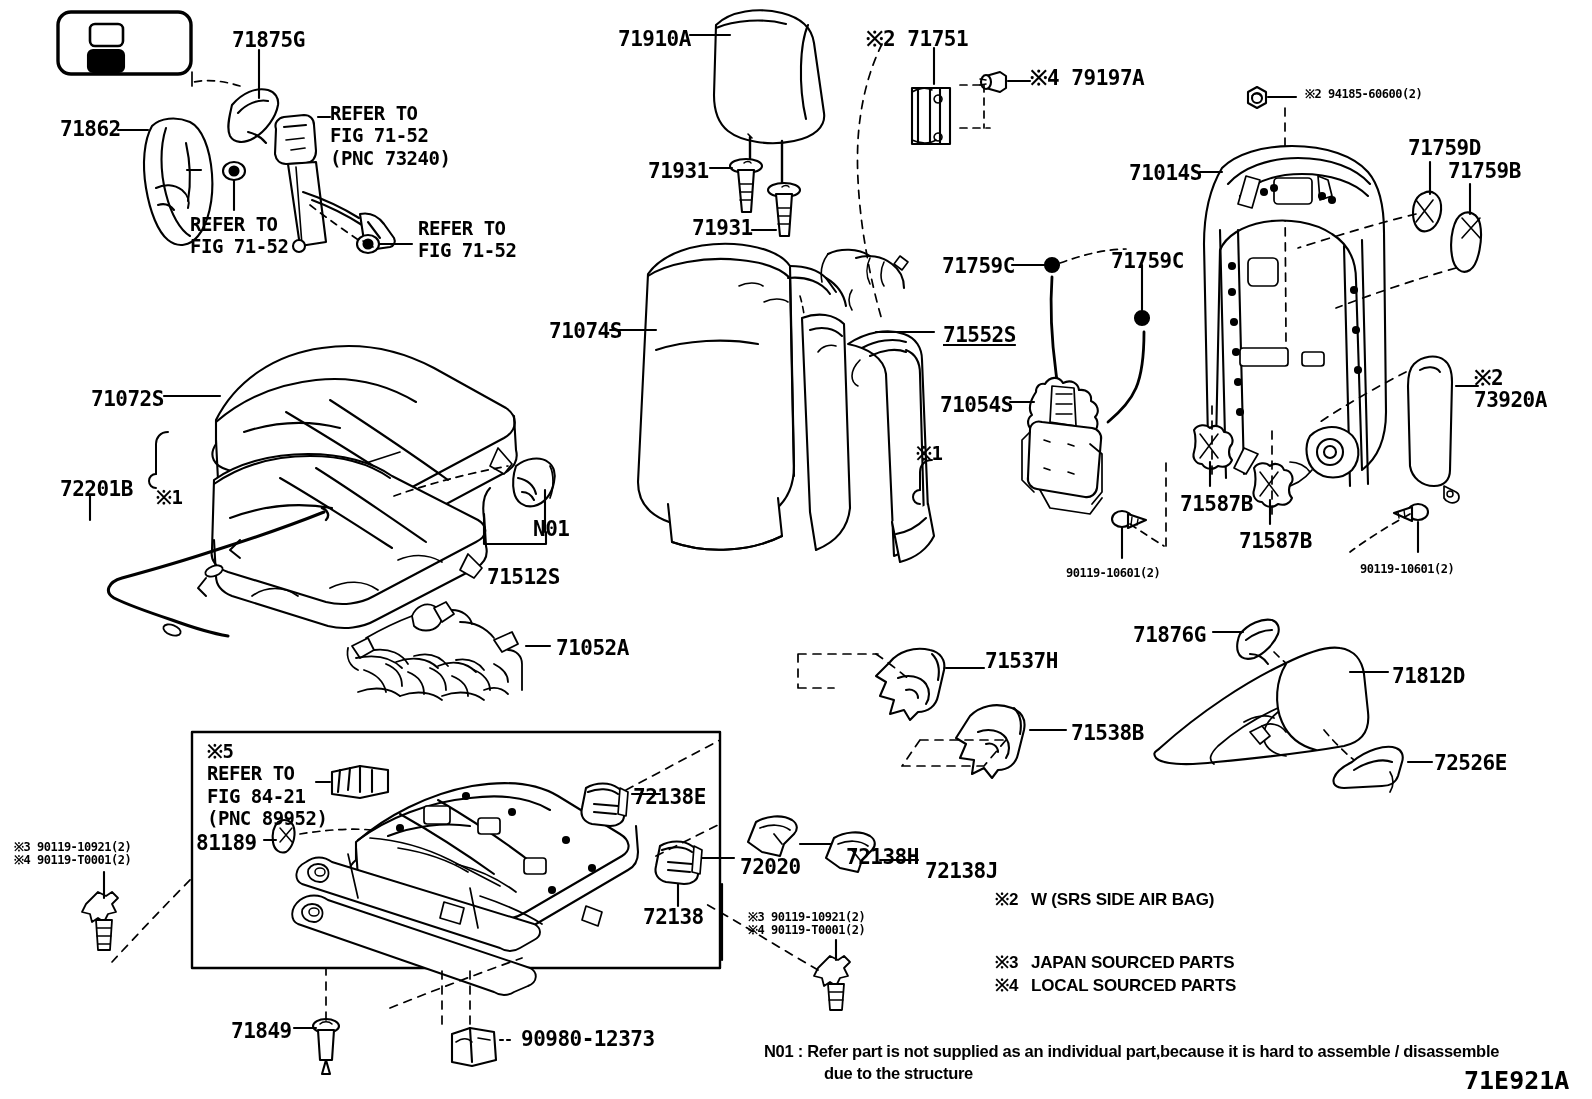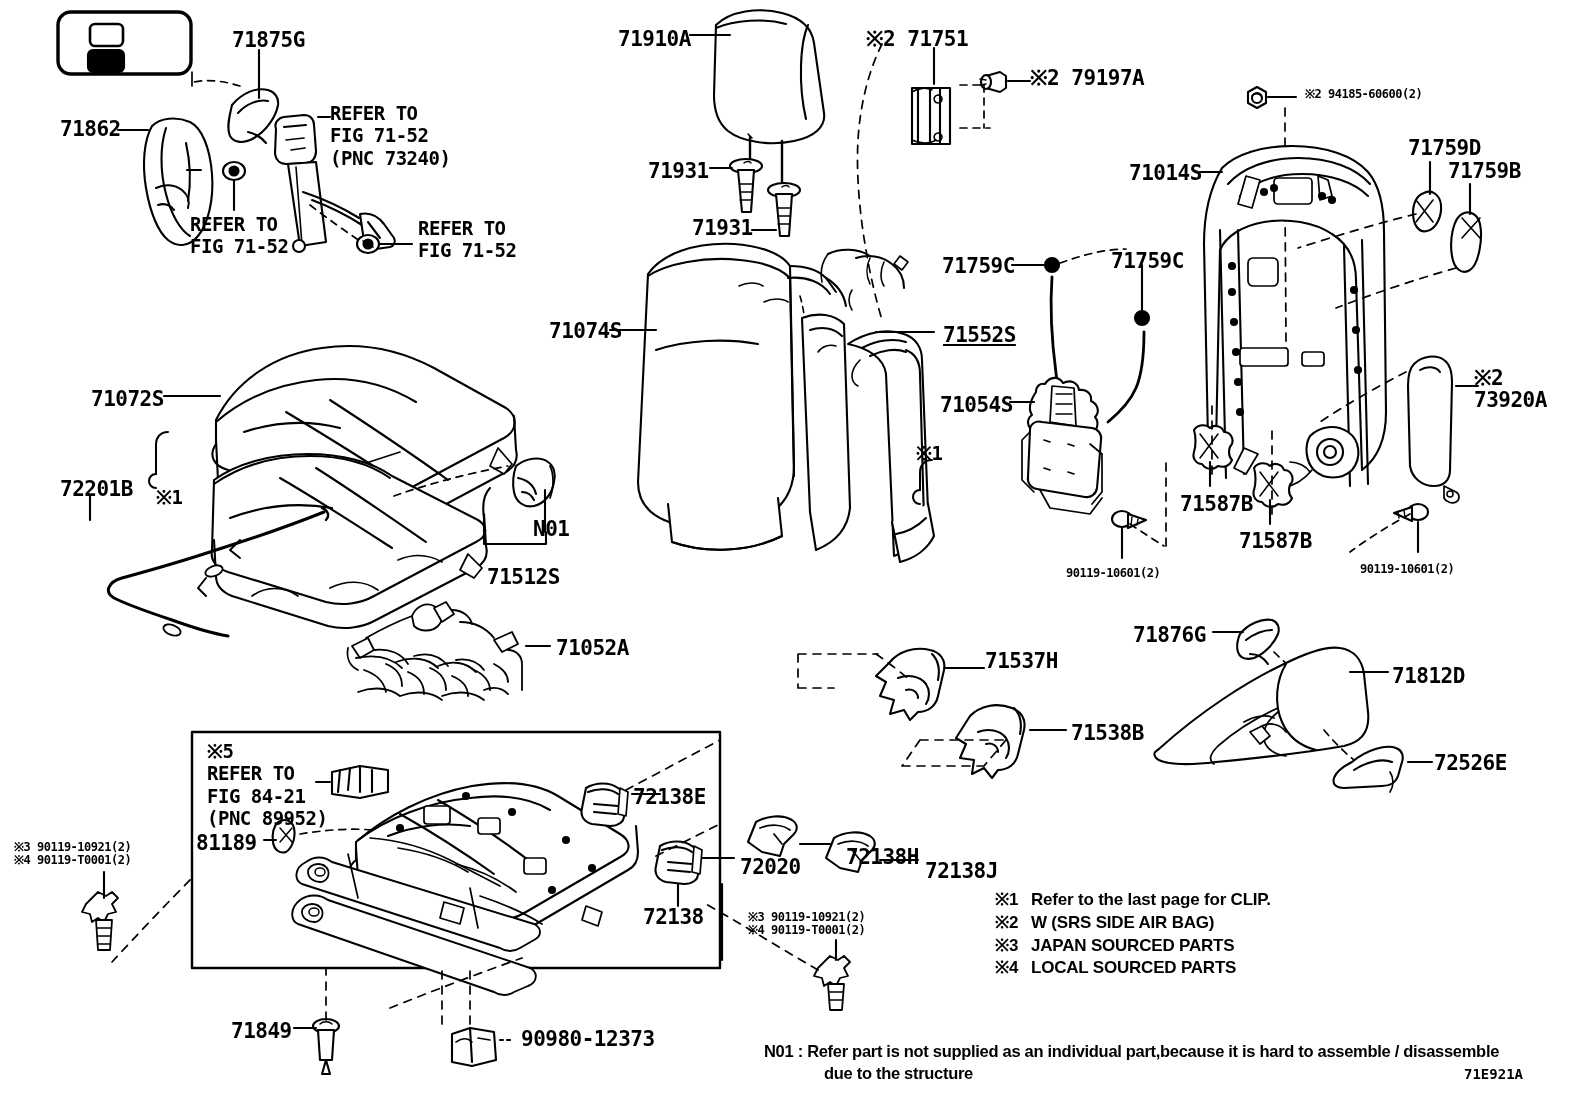--- a/index.html
+++ b/index.html
@@ -9,21 +9,21 @@
   #stage{position:absolute;inset:0;width:1592px;height:1099px;}
   svg#art{position:absolute;left:0;top:0;width:1592px;height:1099px;}
 
   .lbl{position:absolute;white-space:pre;font-family:"DejaVu Sans Mono","Liberation Mono",monospace;
        font-weight:700;letter-spacing:-0.5px;line-height:1.06;}
   .pn{font-size:21px;}
   .pn2{font-size:12px;}
   .refer{font-size:19px;line-height:1.18;}
   .note{font-family:"Liberation Sans",sans-serif;font-weight:700;font-size:17px;line-height:1.34;letter-spacing:-0.2px;}
   .note-n{font-family:"Liberation Sans",sans-serif;font-weight:700;font-size:16.5px;line-height:1.3;letter-spacing:-0.3px;}
-  .figid{font-family:"DejaVu Sans Mono","Liberation Mono",monospace;font-weight:700;font-size:14px;}
+  .figid{font-family:"DejaVu Sans Mono","Liberation Mono",monospace;font-weight:700;font-size:25px;}
   .ast{font-size:19px;}
 </style>
 </head>
 <body>
 
 <div id="stage">
 
   <svg id="art" viewBox="0 0 1592 1099" fill="none" stroke="#000" stroke-width="2.1" stroke-linejoin="round" stroke-linecap="round">
 
     <g>
@@ -529,21 +529,21 @@
 FIG 71-52
 (PNC 73240)</div>
       <div class="lbl refer" style="left: 190px; top: 213px;">REFER TO
 FIG 71-52</div>
       <div class="lbl refer" style="left: 418px; top: 217px;">REFER TO
 FIG 71-52</div>
       <div class="lbl pn" style="left: 618px; top: 28px;">71910A</div>
       <div class="lbl pn" style="left: 648px; top: 160px;">71931</div>
       <div class="lbl pn" style="left: 692px; top: 217px;">71931</div>
       <div class="lbl pn" style="left: 866px; top: 28px;">※2 71751</div>
-      <div class="lbl pn" style="left: 1030px; top: 67px;">※2 79197A</div>
+      <div class="lbl pn" style="left: 1030px; top: 67px;">※4 79197A</div>
       <div class="lbl pn2" style="left: 1305px; top: 88px;">※2 94185-60600(2)</div>
       <div class="lbl pn" style="left: 549px; top: 320px;">71074S</div>
       <div class="lbl pn" style="left: 943px; top: 324px; text-decoration: underline;">71552S</div>
       <div class="lbl pn" style="left: 942px; top: 255px;">71759C</div>
       <div class="lbl pn" style="left: 1111px; top: 250px;">71759C</div>
       <div class="lbl pn" style="left: 940px; top: 394px;">71054S</div>
       <div class="lbl pn" style="left: 1129px; top: 162px;">71014S</div>
       <div class="lbl pn" style="left: 1408px; top: 137px;">71759D</div>
       <div class="lbl pn" style="left: 1448px; top: 160px;">71759B</div>
       <div class="lbl pn" style="left: 1474px; top: 367px;">※2
@@ -576,23 +576,22 @@
       <div class="lbl pn" style="left: 643px; top: 906px;">72138</div>
       <div class="lbl pn2" style="left: 14px; top: 841px;">※3 90119-10921(2)
 ※4 90119-T0001(2)</div>
       <div class="lbl pn2" style="left: 748px; top: 911px;">※3 90119-10921(2)
 ※4 90119-T0001(2)</div>
       <div class="lbl pn" style="left: 231px; top: 1020px;">71849</div>
       <div class="lbl pn" style="left: 521px; top: 1028px;">90980-12373</div>
     </div>
 
   <div id="legend" class="note" style="position:absolute;left:995px;top:889px;">
-      <div style="white-space: nowrap;"><span style="display: inline-block; width: 36px;">※1</span><span>Refer to the last page for CLIP.</span></div>
       <div style="white-space: nowrap;"><span style="display: inline-block; width: 36px;">※2</span><span>W (SRS SIDE AIR BAG)</span></div>
-      <div style="white-space: nowrap;"><span style="display: inline-block; width: 36px;">※3</span><span>JAPAN SOURCED PARTS</span></div>
+      <div style="white-space: nowrap; margin-top: 40px;"><span style="display: inline-block; width: 36px;">※3</span><span>JAPAN SOURCED PARTS</span></div>
       <div style="white-space: nowrap;"><span style="display: inline-block; width: 36px;">※4</span><span>LOCAL SOURCED PARTS</span></div>
     </div>
 
   <div class="note-n" style="position:absolute;left:764px;top:1041px;">N01 : Refer part is not supplied as an individual part,because it is hard to assemble / disassemble</div>
   <div class="note-n" style="position:absolute;left:824px;top:1063px;">due to the structure</div>
 
   <div class="figid" style="position:absolute;left:1464px;top:1066px;">71E921A</div>
 
 </div>
 

